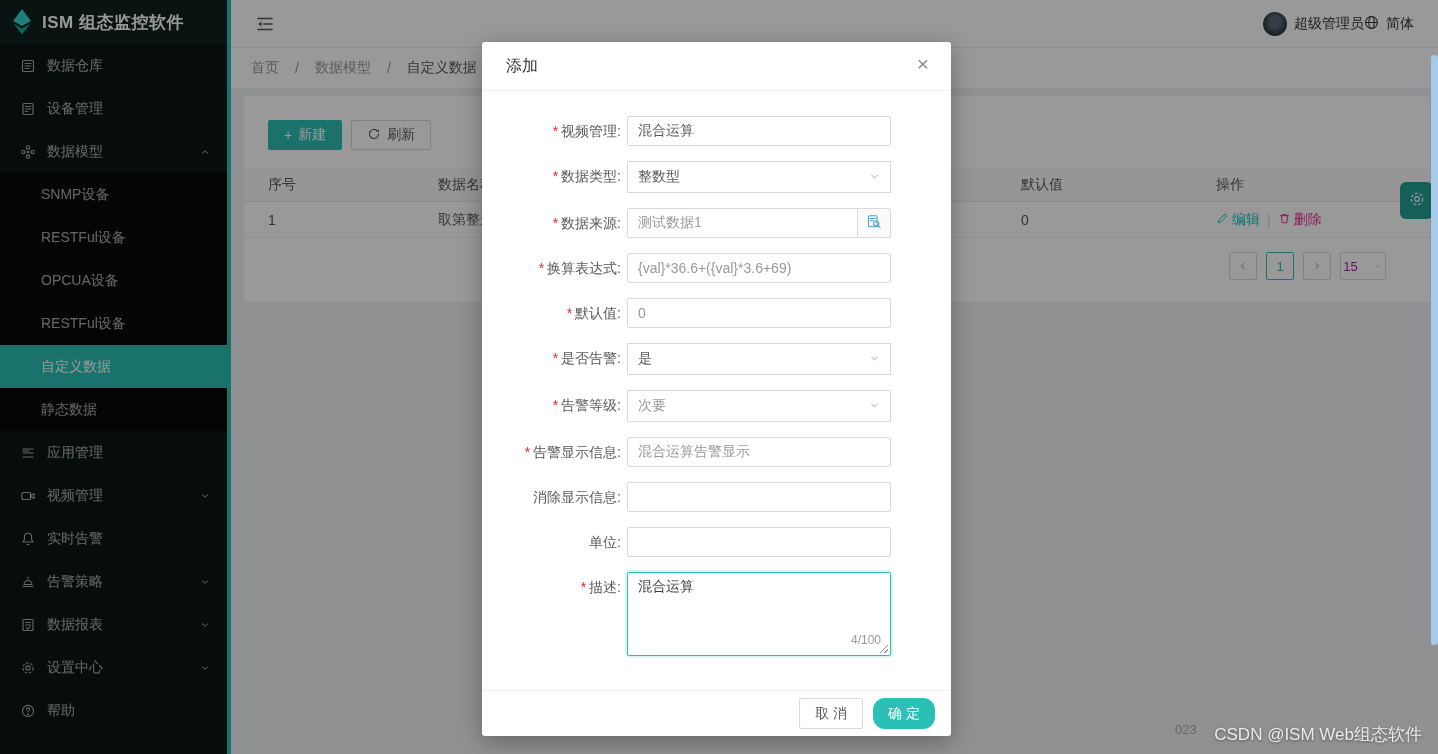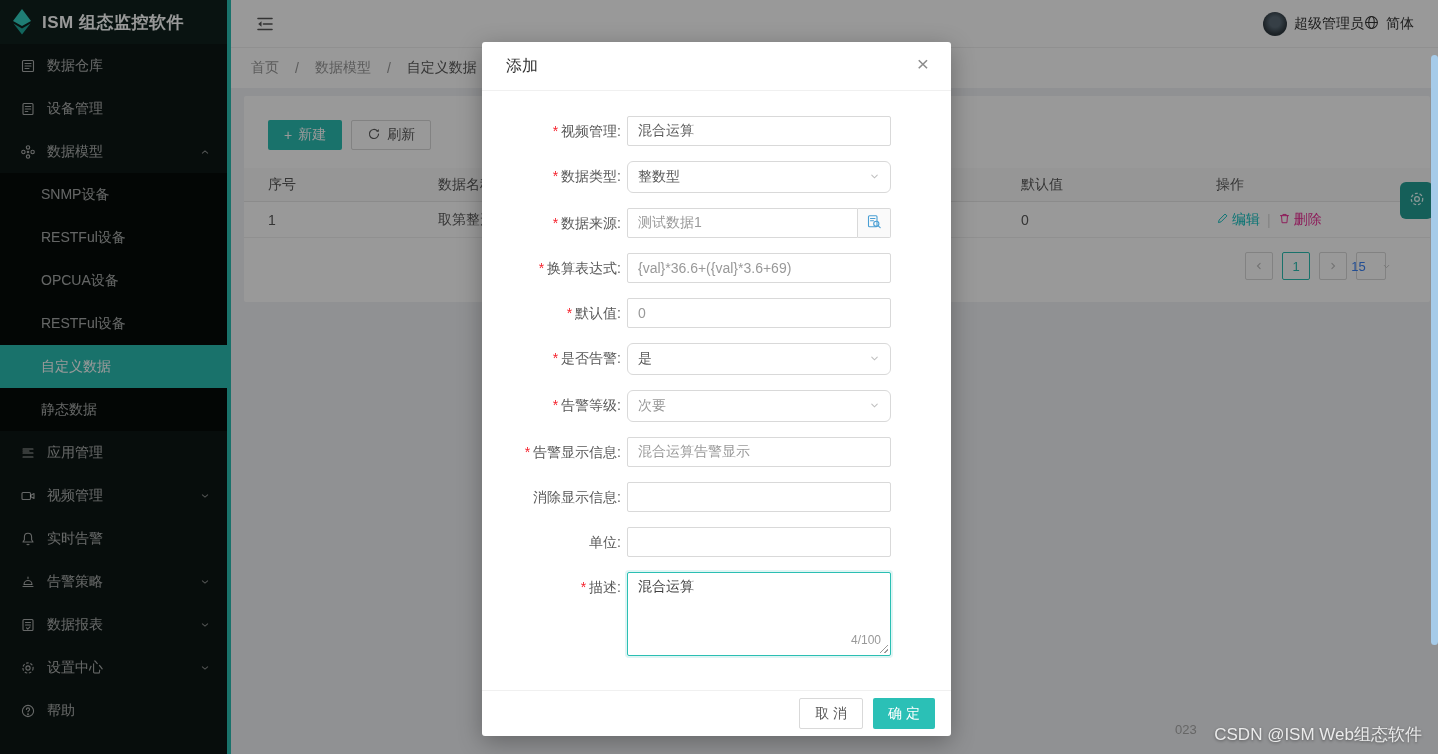--- a/index.html
+++ b/index.html
@@ -53,21 +53,21 @@
   .actions { display:flex; align-items:center; gap:7px; font-size:14px; }
   .link-edit { color:#13c2c2; display:flex; align-items:center; gap:3px; text-decoration:none; }
   .link-del  { color:#eb2f96; display:flex; align-items:center; gap:3px; text-decoration:none; }
   .act-sep { color:#d9d9d9; }
   .pager { display:flex; justify-content:flex-end; align-items:center; gap:9px;
            margin-top:14px; padding-right:44px; }
   .pg { min-width:28px; height:28px; border:1px solid #d9d9d9; border-radius:2px; background:#fff;
         display:flex; align-items:center; justify-content:center; font-size:13px; color:#999;
         font-family:inherit; padding:0; }
   .pg.active { border-color:#2bbfb3; color:#2bbfb3; }
-  .pg.size { width:30px; gap:16px; color:#3b82f6; }
+  .pg.size { width:46px; gap:16px; color:#a21caf; }
 
   .float-gear { position:absolute; right:5px; top:182px; width:33px; height:37px;
                 background:#239e95; border:none; border-radius:6px; z-index:2;
                 display:flex; align-items:center; justify-content:center; color:#e8fffc; }
   .fragment023 { position:absolute; left:944px; top:722px; font-size:13px; color:#aaa; z-index:2; }
 
   
   .mask { position:absolute; inset:0; background:rgba(0,0,0,.40); z-index:40; }
   .modal { position:absolute; left:482px; top:42px; width:469px; height:694px; background:#fff;
            border-radius:3px; z-index:50; box-shadow:0 6px 24px rgba(0,0,0,.3);
@@ -78,42 +78,42 @@
              background:none; border:none; padding:0 6px; font-family:inherit; }
   .m-body { flex:1 1 auto; padding-top:25px; }
   .f-row { display:flex; margin-bottom:15px; }
   .f-label { flex:0 0 139px; text-align:right; margin-right:6px; font-size:14px;
              color:#595959; line-height:30px; white-space:nowrap; }
   .req { color:#f5222d; margin-right:3px; }
   .f-control { width:264px; position:relative; }
   .inp { width:264px; height:30px; border:1px solid #d9d9d9; border-radius:2px; padding:0 10px;
          font-size:14px; color:#595959; outline:none; background:#fff; font-family:inherit; }
   .inp.muted { color:#999; }
-  .select { width:264px; height:30px; border:1px solid #d9d9d9; border-radius:6px; display:flex;
+  .select { width:264px; height:30px; border:1px solid #d9d9d9; border-radius:0; display:flex;
             align-items:center; justify-content:space-between; padding:15px 10px; font-size:14px;
             color:#595959; background:#fff; }
   .select.muted { color:#999; }
   .with-btn { display:flex; width:264px; }
   .with-btn .inp { width:231px; border-radius:2px 0 0 2px; }
   .src-btn { width:33px; height:30px; border:1px solid #d9d9d9; border-left:none; background:#fafafa;
              border-radius:0 2px 2px 0; display:flex; align-items:center; justify-content:center;
              color:#4a9fd4; padding:0; }
   .ta-wrap { position:relative; width:264px; }
   .ta { width:264px; height:84px; border:1px solid #2bbfb3; border-radius:2px; padding:5px 10px;
         font-size:14px; color:#404040; resize:none; outline:none; font-family:inherit;
         box-shadow:0 0 0 2px rgba(43,191,179,.15); display:block; }
   .ta-counter { position:absolute; right:10px; bottom:9px; font-size:12px; color:#999; }
   .ta-handle { position:absolute; right:3px; bottom:3px; width:10px; height:10px;
                background:repeating-linear-gradient(-45deg, transparent 0 2px, #9a9a9a 2px 3px);
                clip-path:polygon(100% 0,100% 100%,0 100%); }
   .m-foot { flex:0 0 46px; border-top:1px solid #f0f0f0; display:flex; align-items:center;
             justify-content:flex-end; gap:10px; padding-right:16px; }
   .btn-cancel { height:31px; padding:0 15px; background:#fff; border:1px solid #d9d9d9;
                 border-radius:2px; color:#595959; font-size:14px; font-family:inherit; }
-  .btn-ok { height:31px; padding:0 15px; background:#2bc0b6; border:none; border-radius:2px;
+  .btn-ok { height:31px; padding:0 15px; background:#2bc0b6; border:none; border-radius:12px;
             color:#fff; font-size:14px; font-family:inherit; }
 
   .scroll-thumb { position:absolute; right:0; top:55px; width:7px; height:590px;
                   background:#a6cbe9; border-radius:4px; z-index:70; }
   .watermark { position:absolute; right:16px; bottom:8px; color:rgba(255,255,255,.85);
                font-size:17px; z-index:80; text-shadow:0 1px 3px rgba(0,0,0,.45); }
   svg { flex:0 0 auto; }
 </style>
 </head>
 <body>

